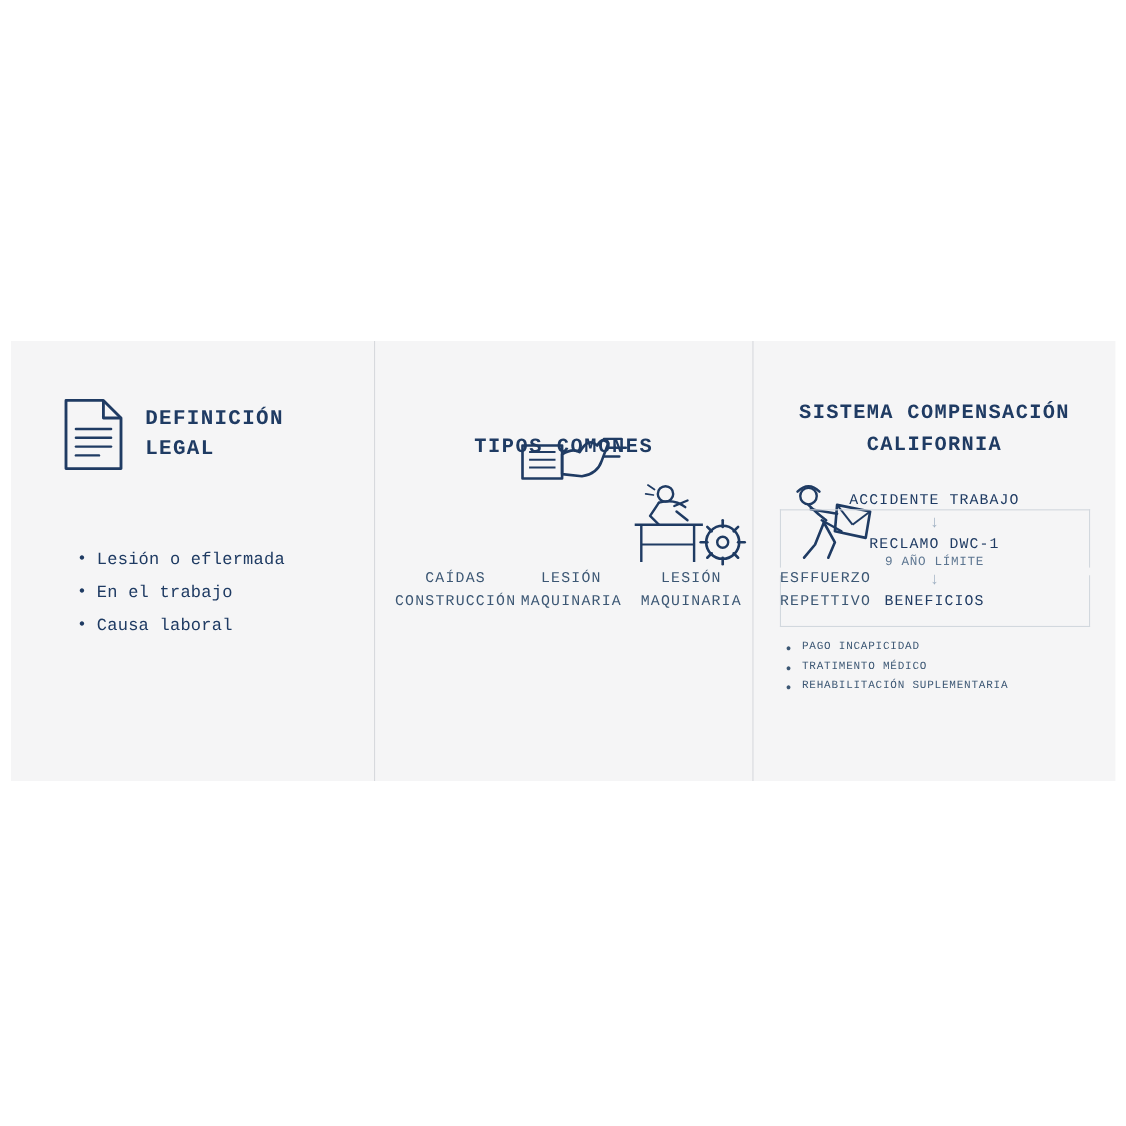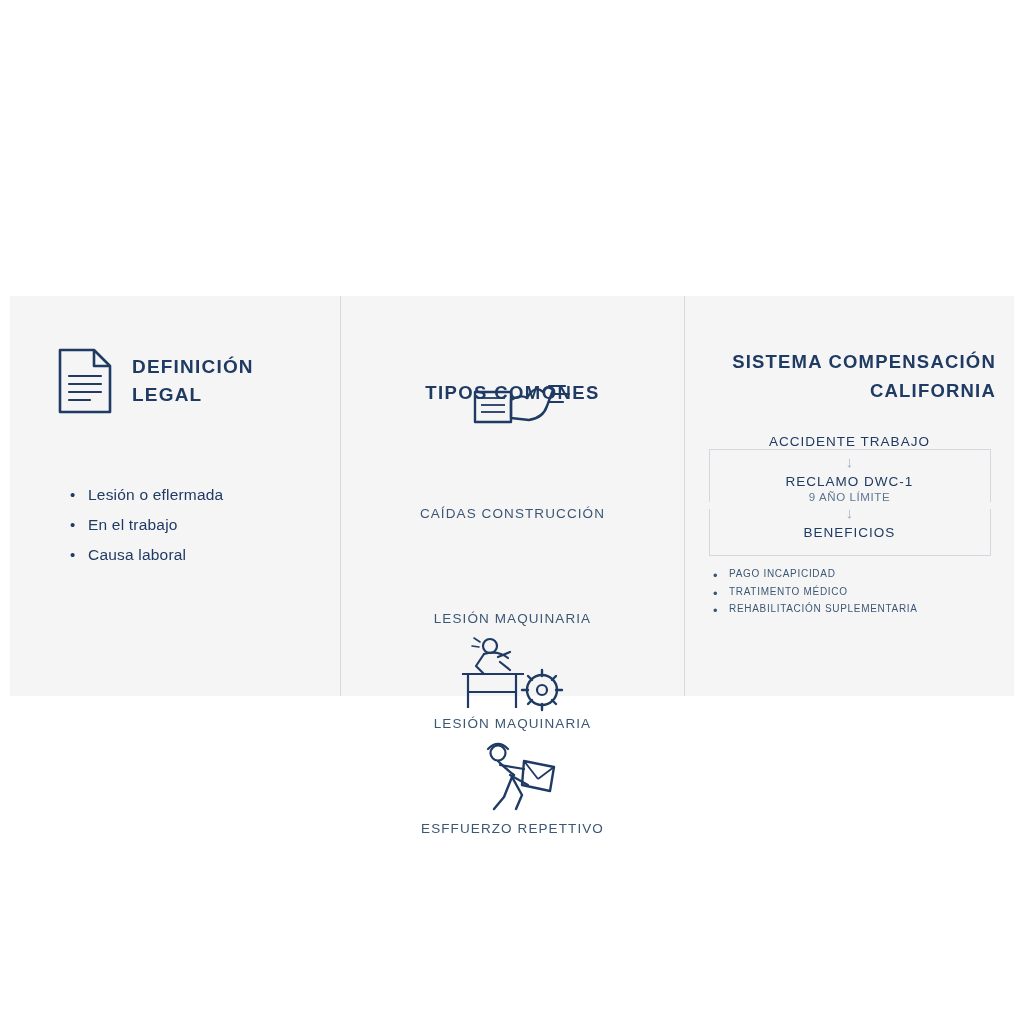--- a/index.html
+++ b/index.html
@@ -16,26 +16,27 @@
     width: 1024px;
     height: 1024px;
     background: #ffffff;
     overflow: hidden;
   }
 
   
   #band {
     position: absolute;
     left: 10px;
-    top: 296px;
+    top: 310px;
     width: 1004px;
     height: 400px;
     background: #f5f5f6;
     display: flex;
     flex-direction: row;
+    font-family: Liberation Mono, monospace;
   }
 
   .panel {
     position: relative;
     box-sizing: border-box;
     padding: 28px 18px 18px 18px;
   }
 
   .panel.p1 { width: 330px; }
   .panel.p2 { width: 345px; border-left: 1px solid #d7d9dd; border-right: 1px solid #d7d9dd; }
@@ -88,21 +89,21 @@
     font-size: 18.5px;
     font-weight: bold;
     letter-spacing: 1.4px;
     margin-top: 58px;
   }
 
   .grid2 {
     position: relative;
     margin-top: 22px;
     display: grid;
-    grid-template-columns: 1fr;
+    grid-template-columns: 1fr 1fr 1fr 1fr;
     grid-row-gap: 6px;
     grid-column-gap: 4px;
   }
   .cellx {
     display: flex;
     flex-direction: column;
     align-items: center;
     justify-content: flex-start;
   }
   .cellx .ic { height: 74px; display: flex; align-items: center; justify-content: center; }
@@ -118,21 +119,21 @@
   
   .hand-float {
     position: absolute;
     left: 50%;
     transform: translateX(-50%);
     top: -56px;
   }
 
   
   .p3-title {
-    text-align: right;
+    text-align: center;
     color: #1f3b63;
     font-size: 18.5px;
     font-weight: bold;
     letter-spacing: 1.2px;
     line-height: 1.55;
     margin-top: 24px;
   }
 
   .flow {
     position: relative;

